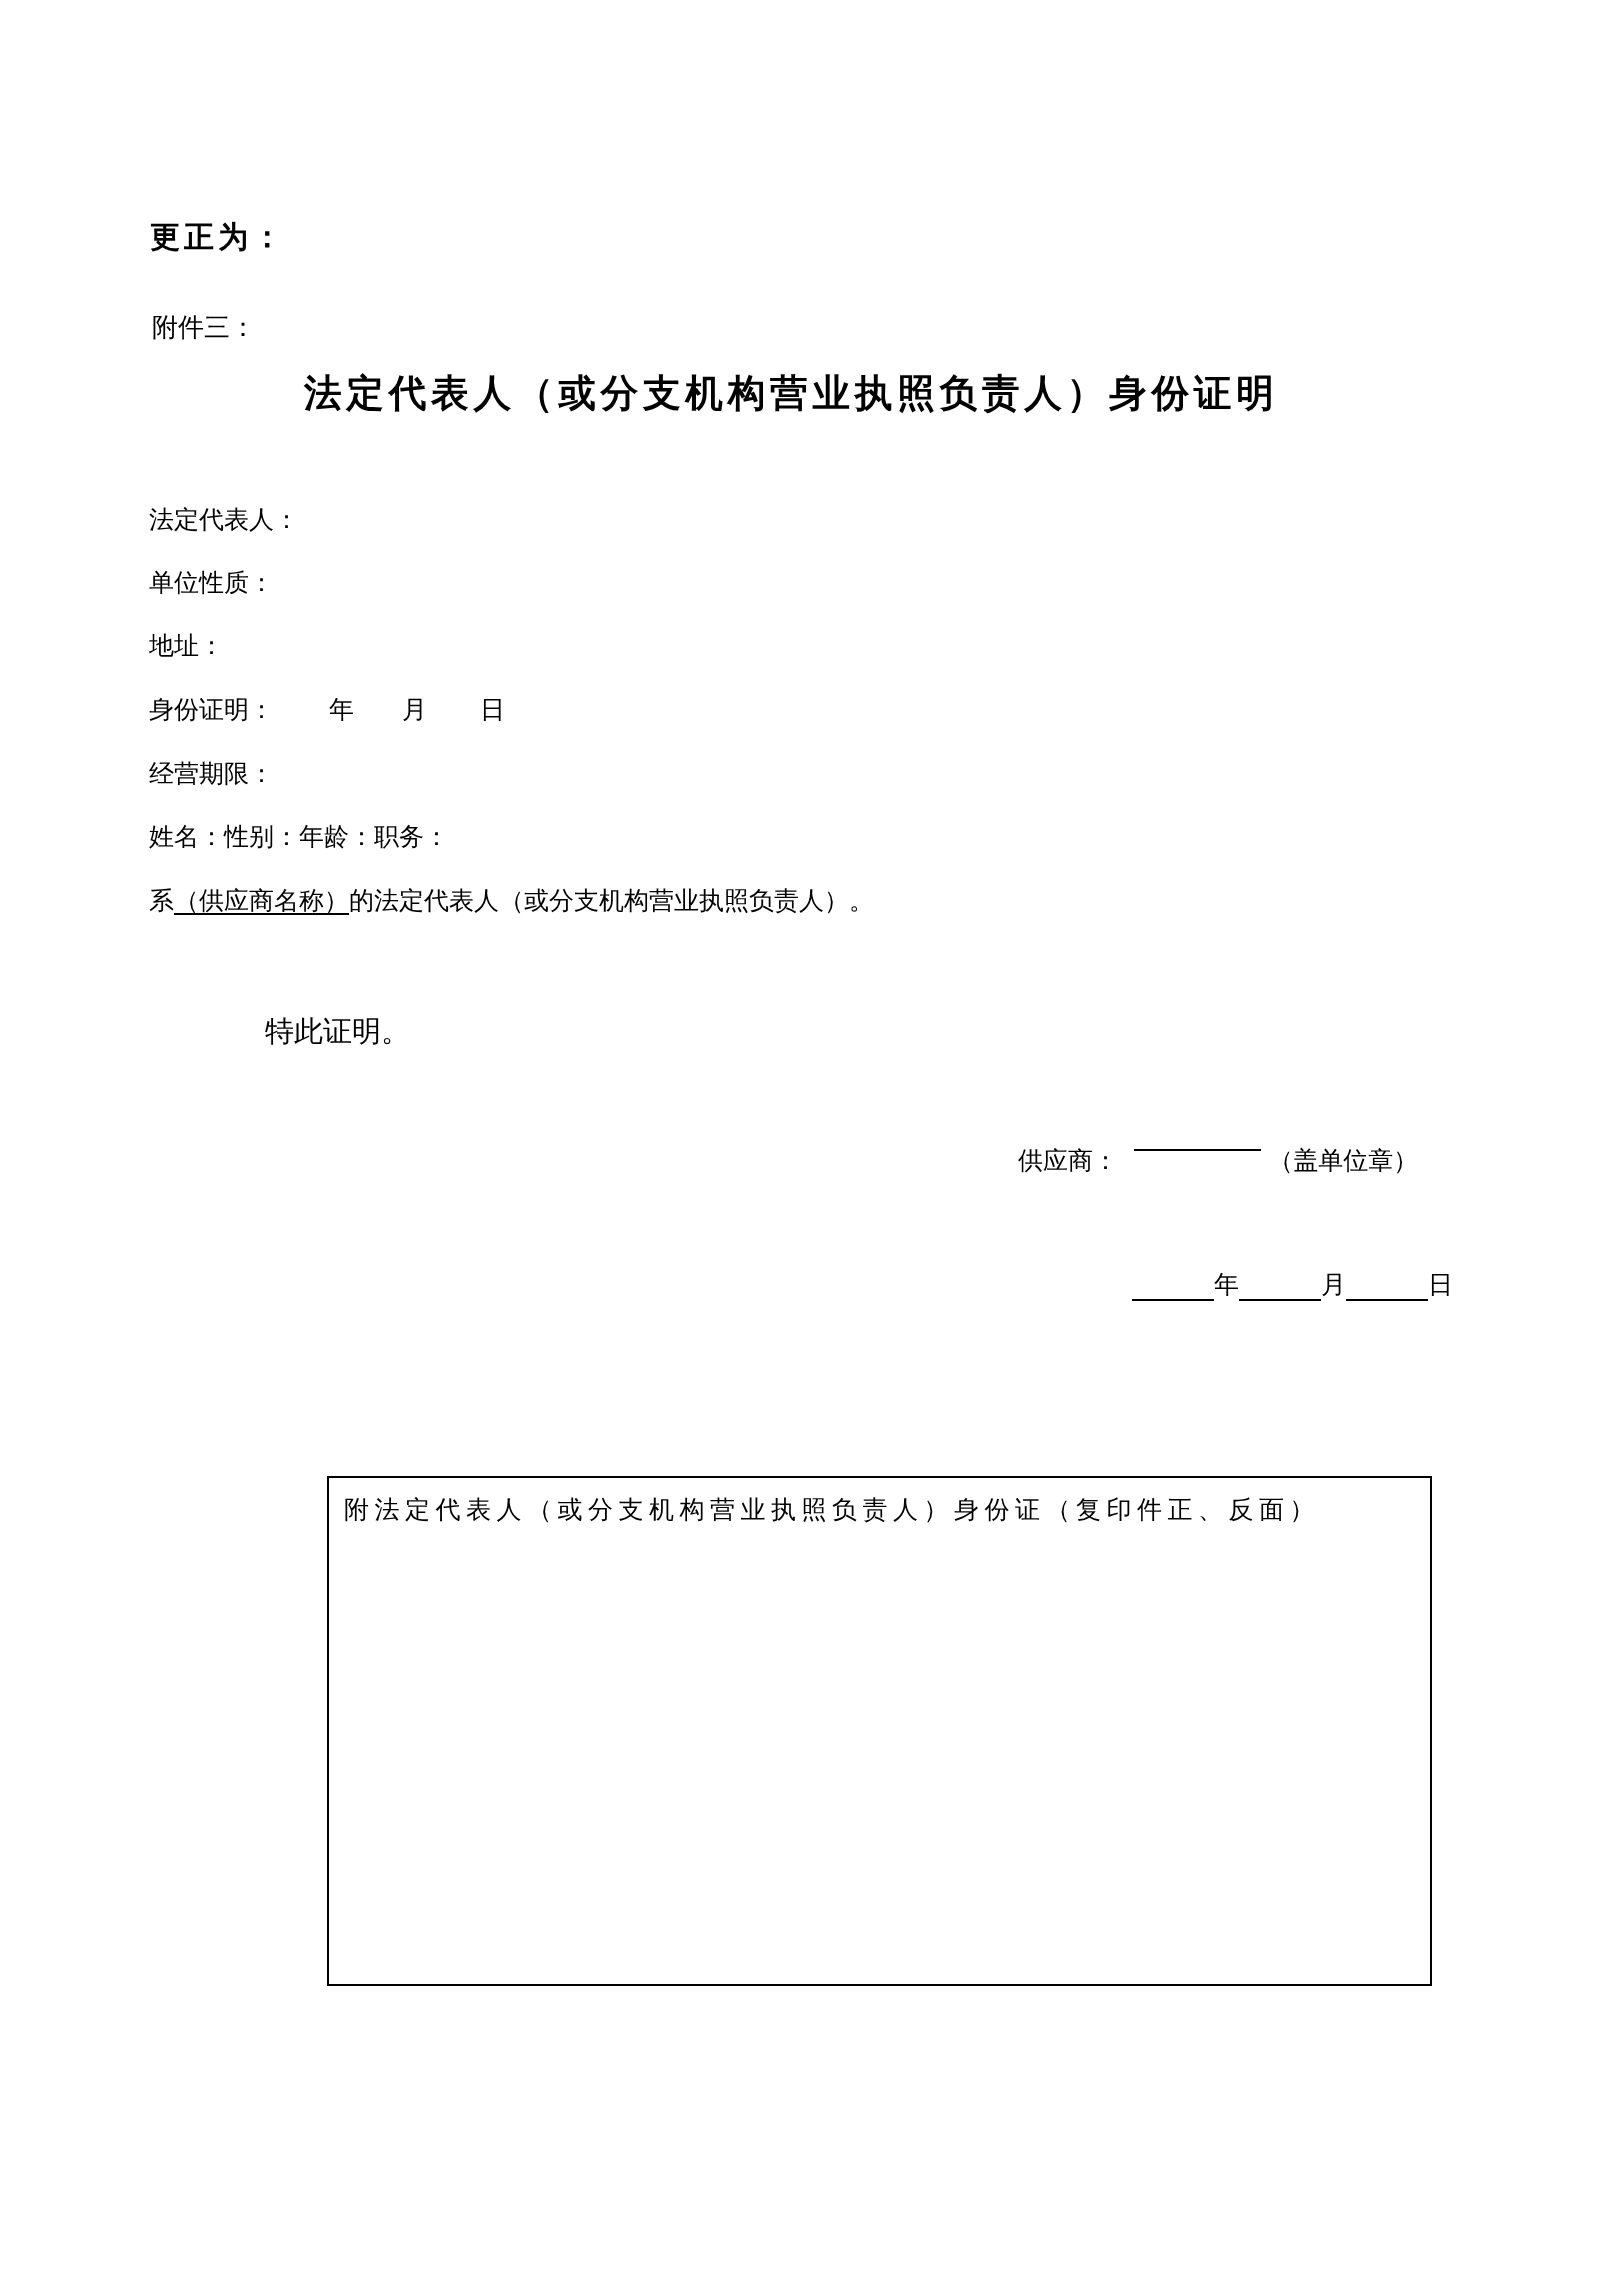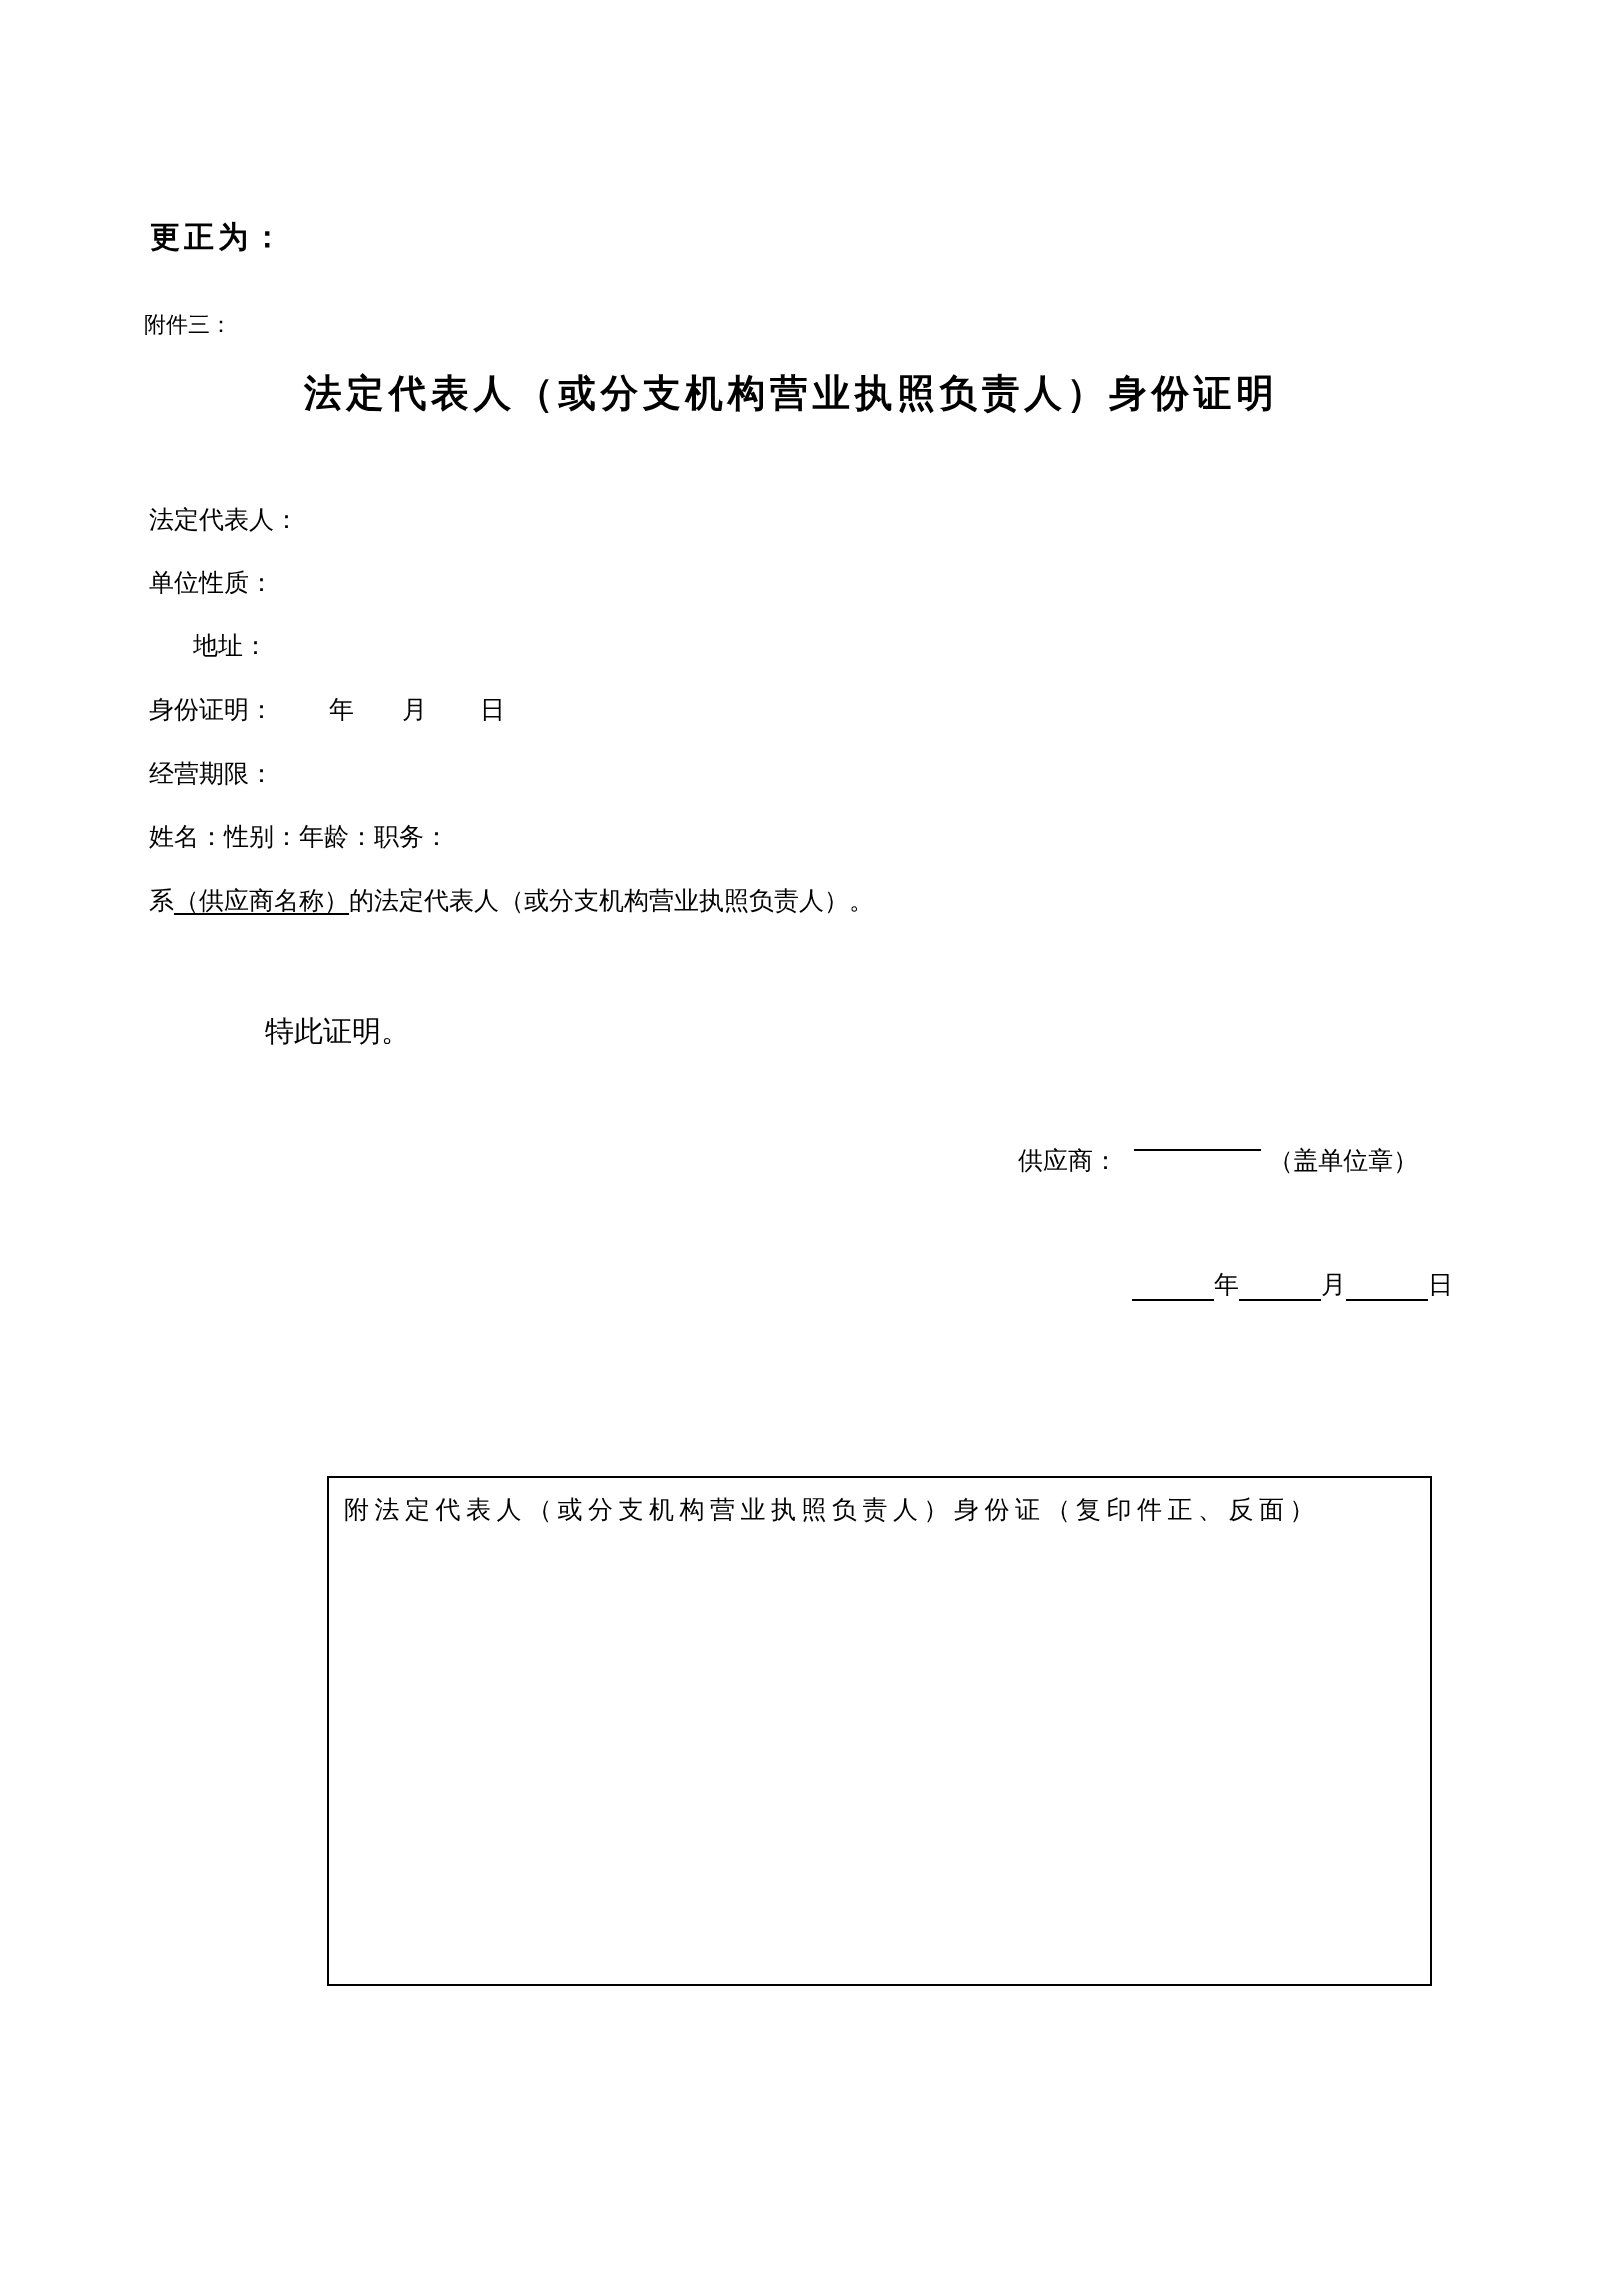--- a/index.html
+++ b/index.html
@@ -3,24 +3,24 @@
 <meta charset="utf-8">
 <style>
   html, body { margin: 0; padding: 0; background: #ffffff; }
   body {
     width: 1623px; height: 2295px; position: relative; overflow: hidden;
     font-family: "DejaVu Serif", "Liberation Serif", serif;
     color: #000000;
   }
   .abs { position: absolute; white-space: nowrap; line-height: 1; }
   .correction { left: 150px; top: 224px; font-size: 30px; font-weight: bold; letter-spacing: 4.1px; font-family: Liberation Mono, monospace; }
-  .attachment { left: 144px; top: 314px; font-size: 22px; }
+  .attachment { left: 152px; top: 314px; font-size: 26px; }
   .title { left: 304px; top: 374px; font-size: 38px; font-weight: bold; letter-spacing: 4.8px; font-family: "DejaVu Sans", "Liberation Sans", sans-serif; transform: scaleX(0.99); transform-origin: left top; }
   .field { left: 149px; font-size: 25px; }
-  .f1 { top: 507px; } .f2 { top: 570px; } .f3 { top: 633px; margin-left: 44px; } .f4 { top: 697px; }
+  .f1 { top: 507px; } .f2 { top: 570px; } .f3 { top: 633px; } .f4 { top: 697px; }
   .f5 { top: 761px; } .f6 { top: 824px; } .f7 { top: 888px; }
   .gap { display: inline-block; }
   .ul { text-decoration: underline; text-decoration-thickness: 2px; text-underline-offset: 4.1px; }
   .certify { left: 265px; top: 1017px; font-size: 29px; }
   .supplier-line { left: 1018px; top: 1148px; font-size: 25px; display: flex; align-items: flex-start; }
   .blank { display: inline-block; border-bottom: 2px solid #000; height: 0.7px; margin-bottom: -4.1px; }
   .date-line { left: 1132px; top: 1272px; font-size: 25px; display: flex; align-items: flex-end; }
   .id-box {
     position: absolute; left: 327px; top: 1476px; width: 1101px; height: 506px;
     border: 2px solid #000; box-sizing: content-box;

